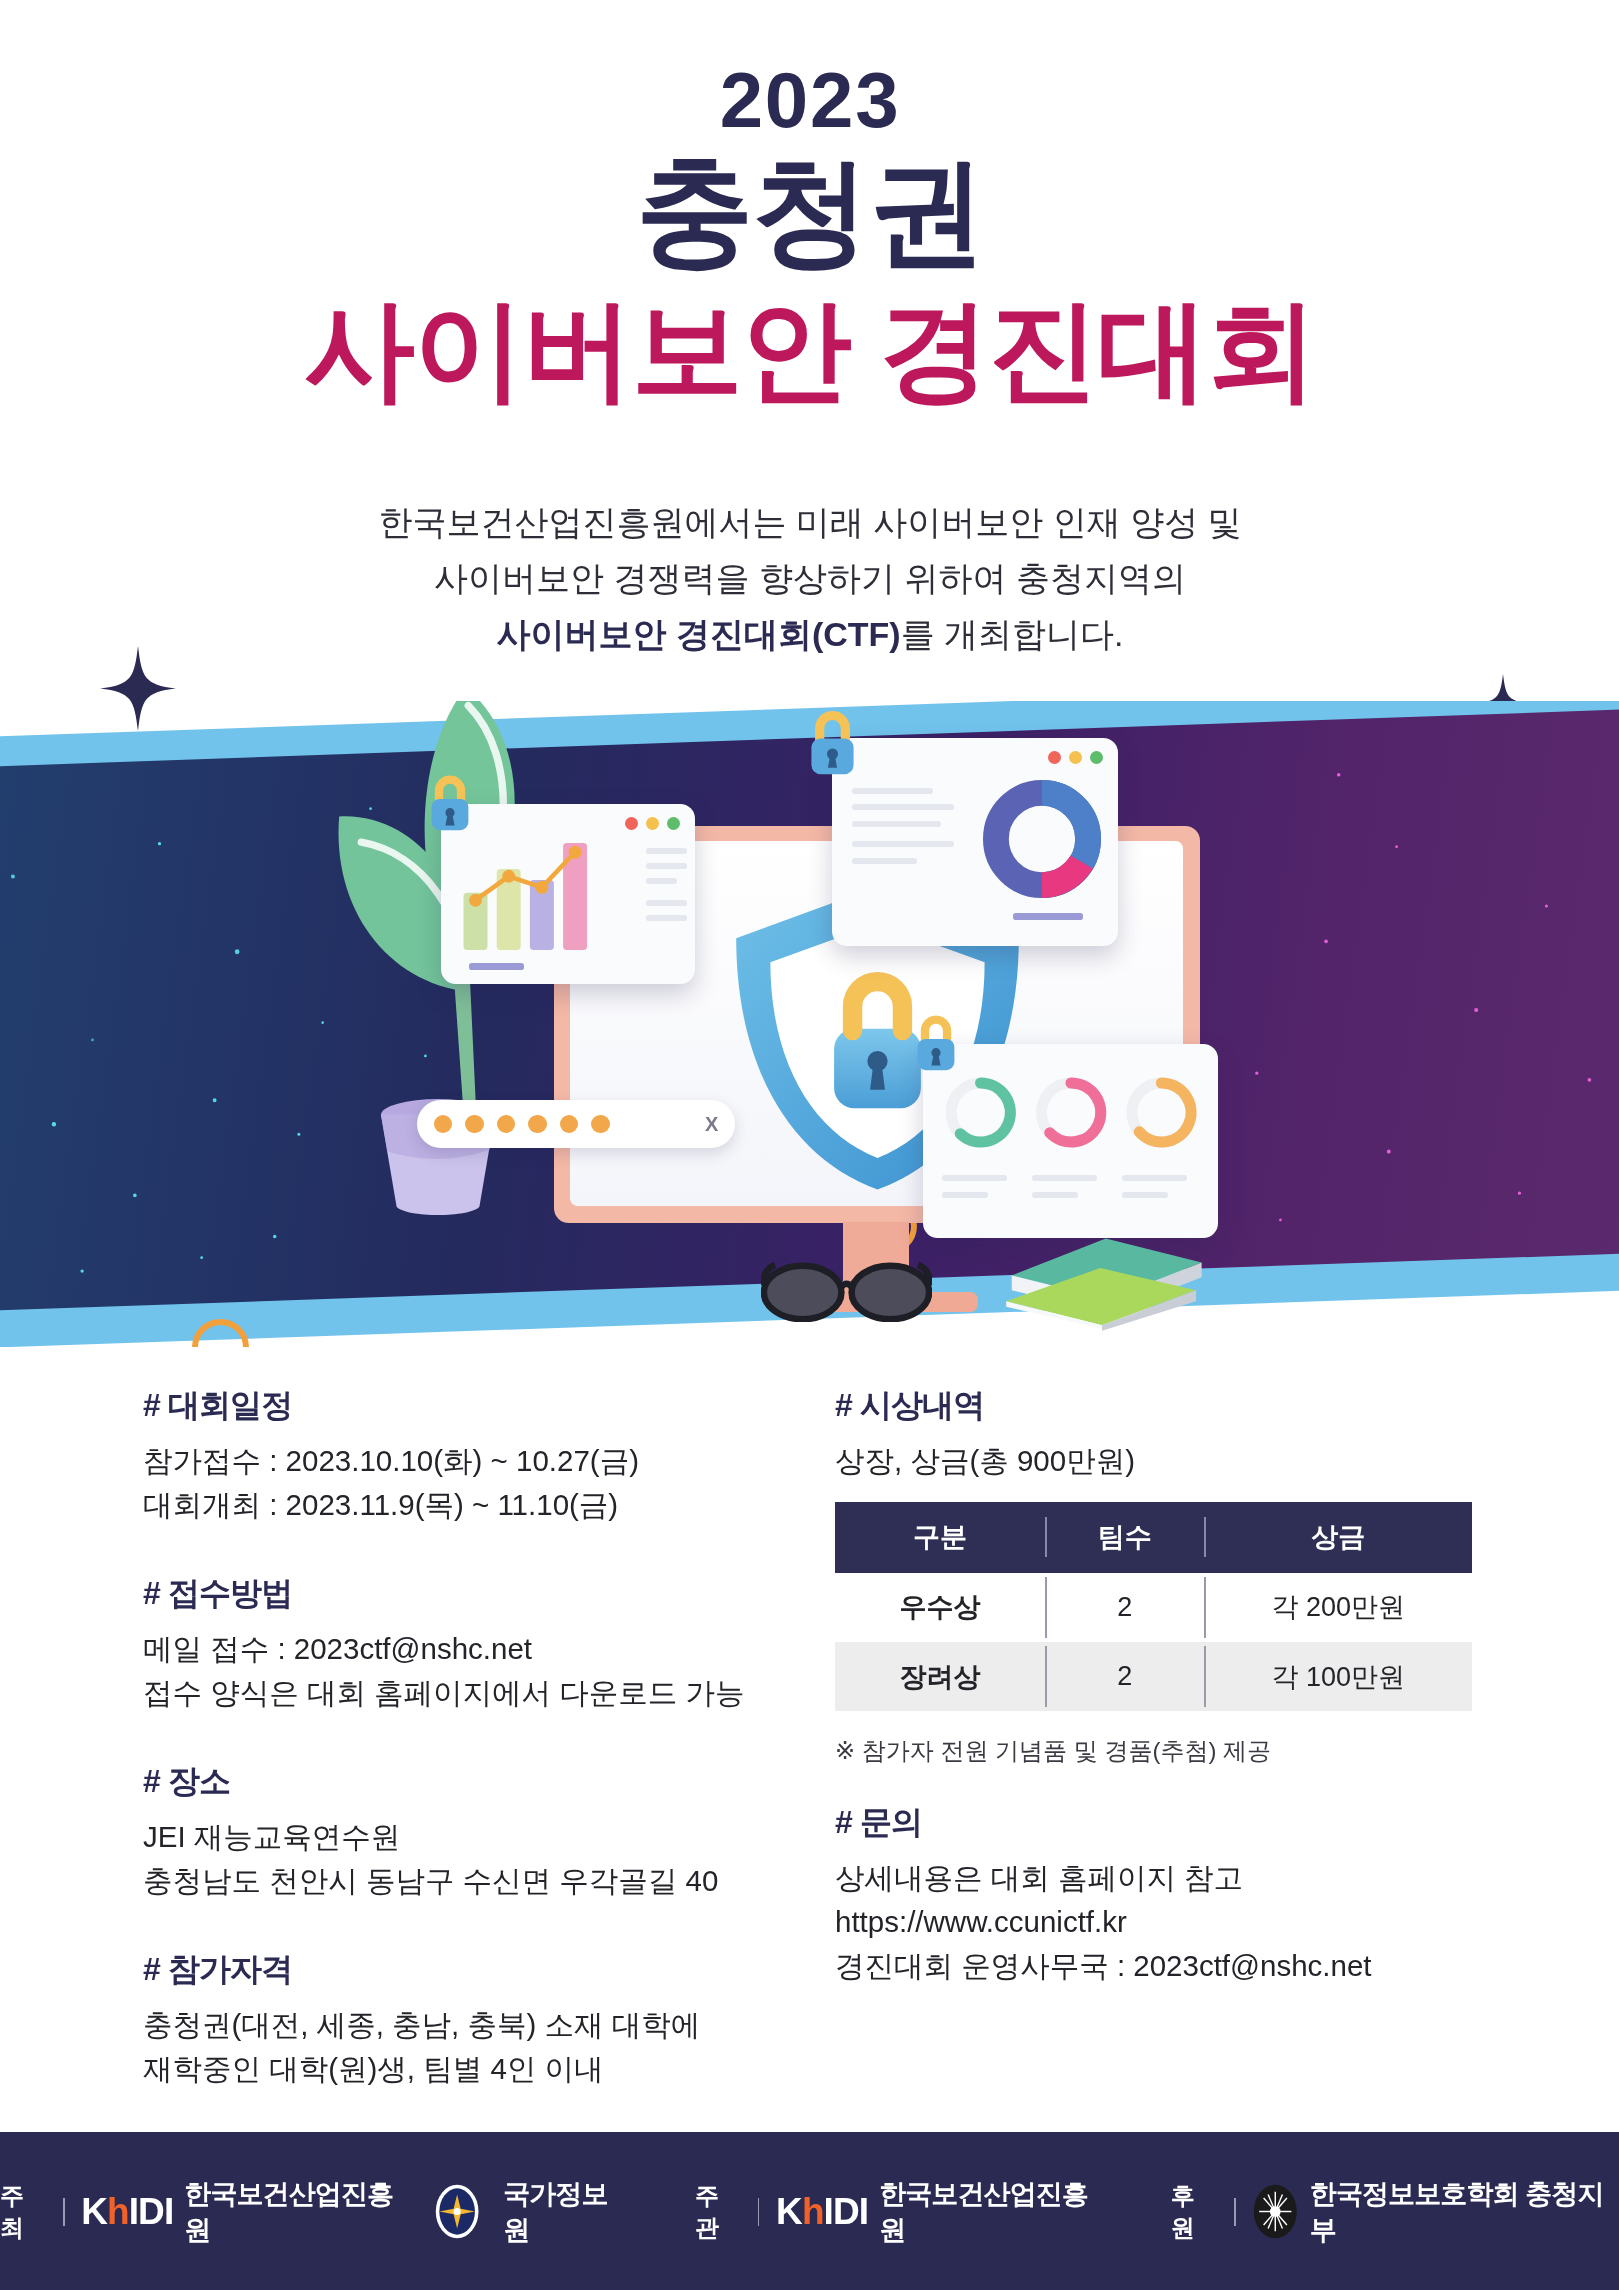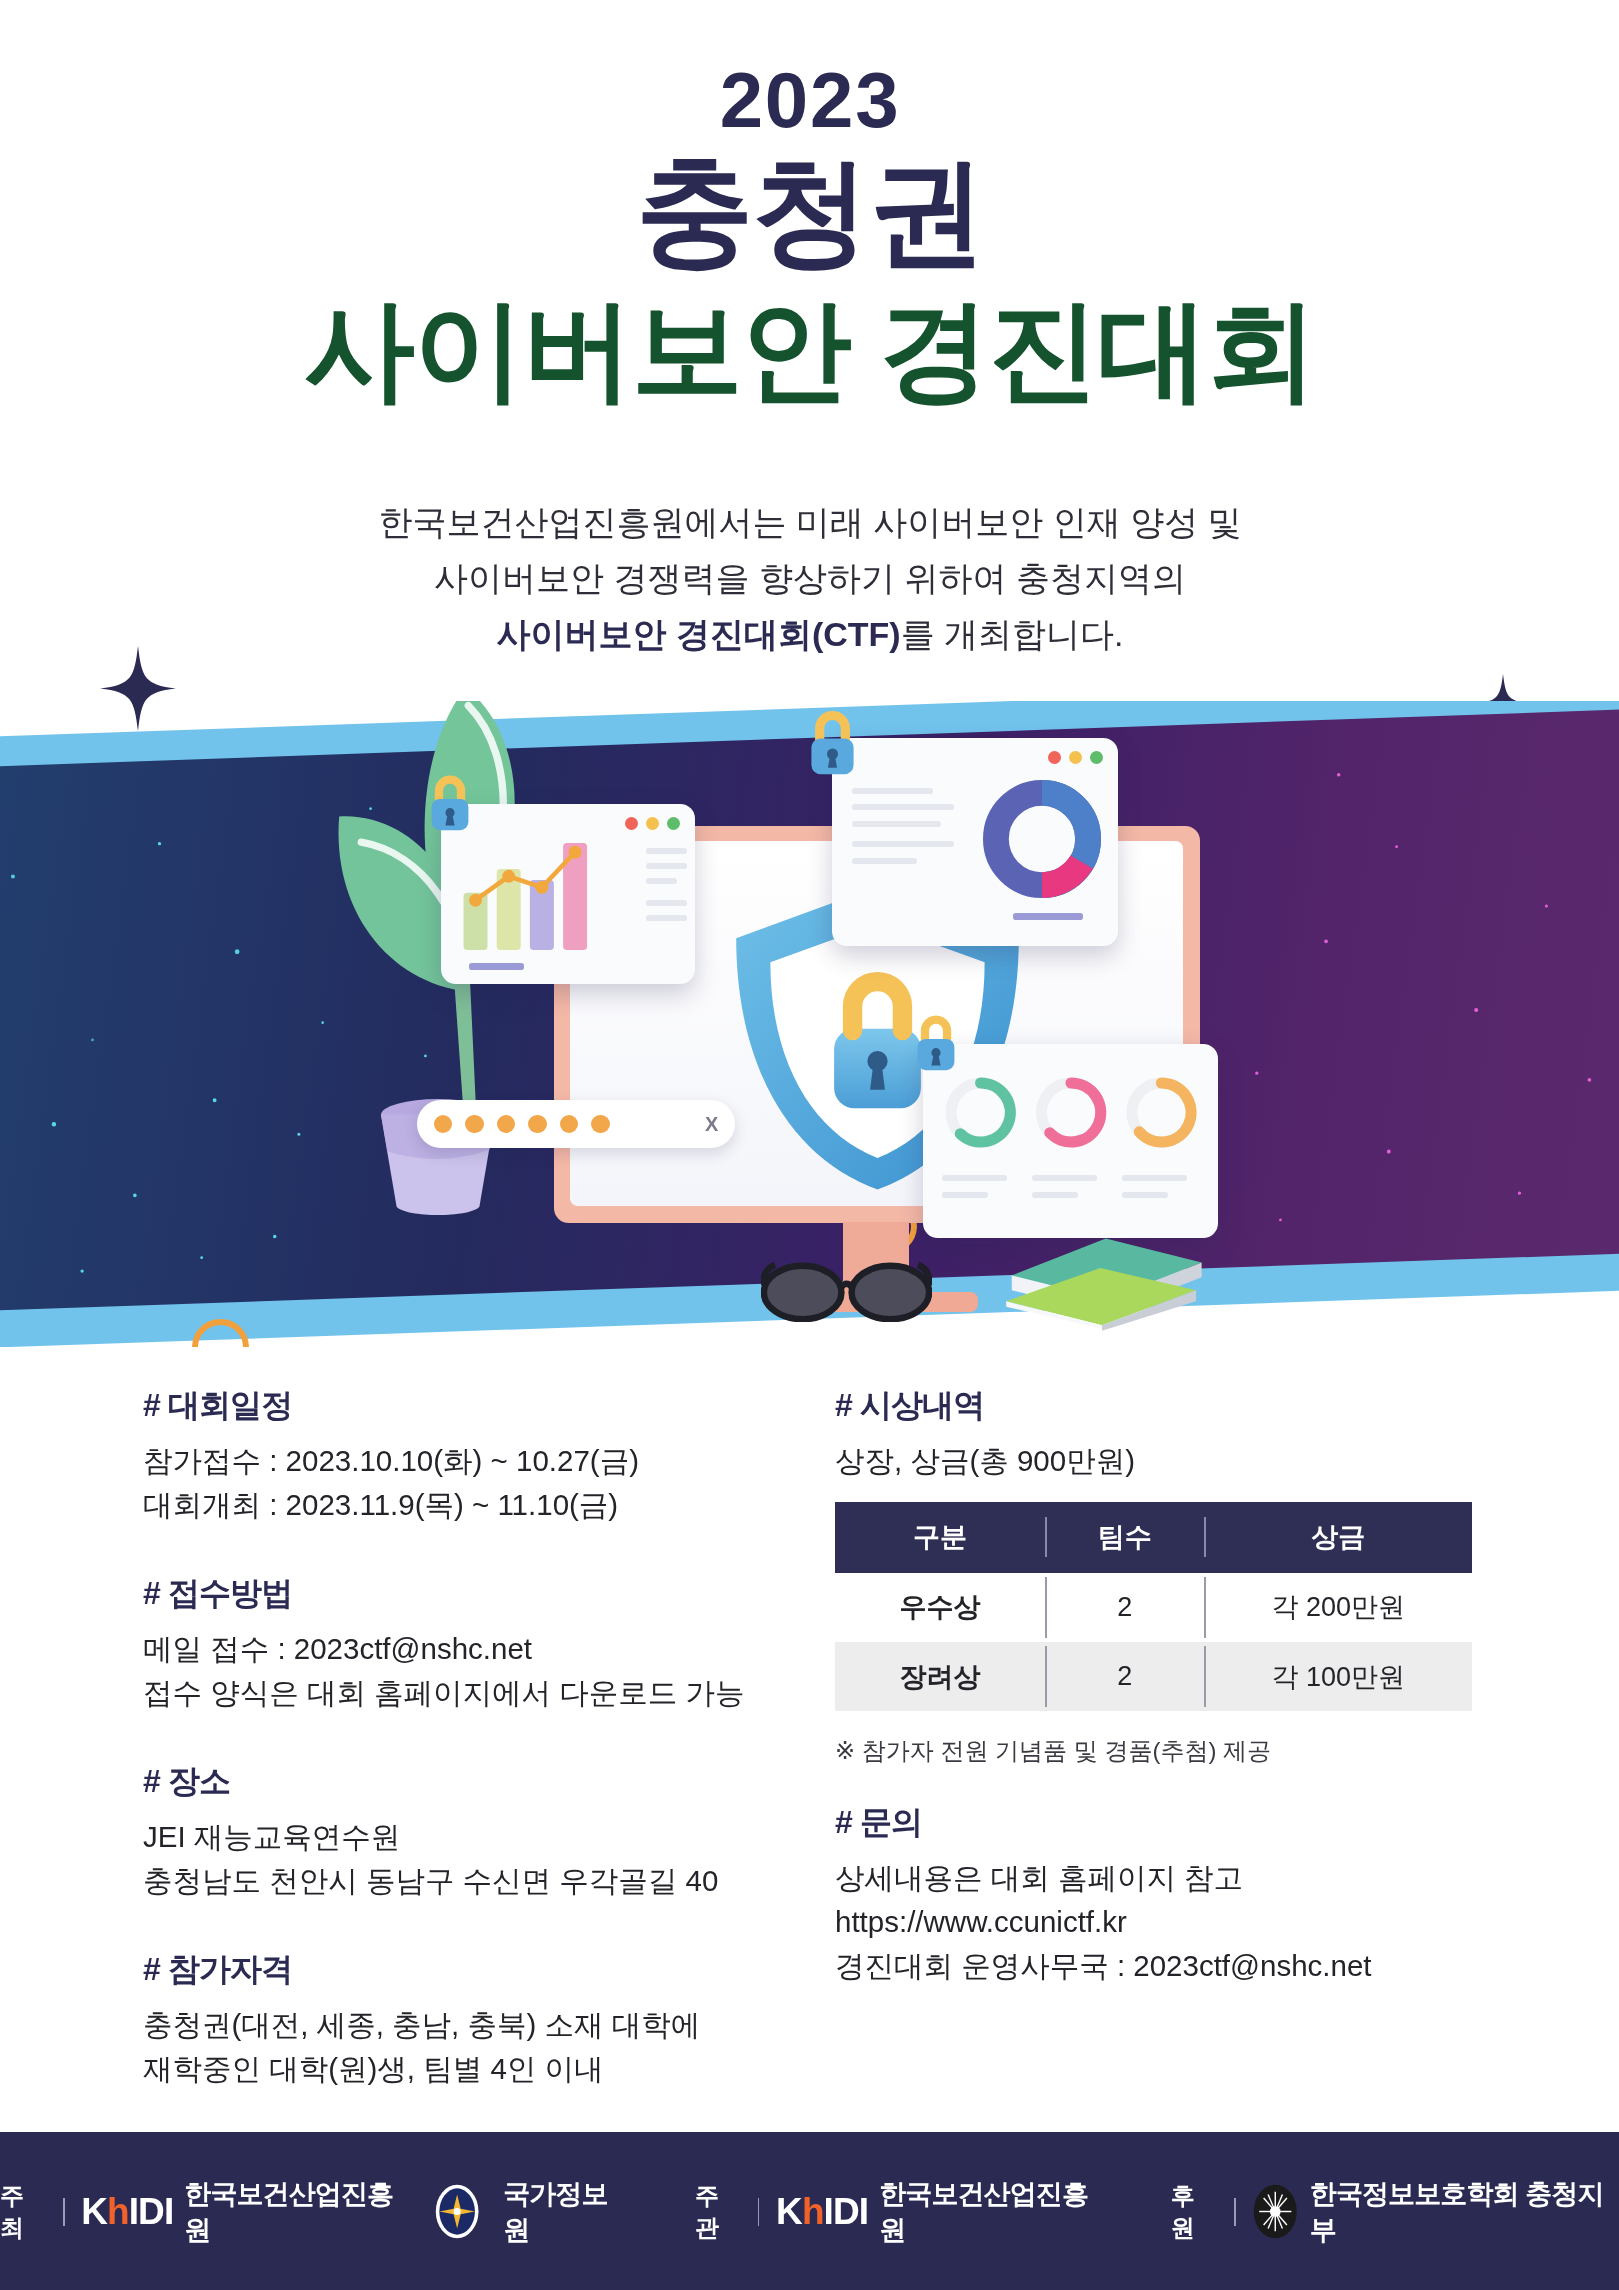--- a/index.html
+++ b/index.html
@@ -17,21 +17,21 @@
     position:absolute; top:55px; left:0; width:100%;
     font-size:78px; font-weight:800; color:#2b2a52; letter-spacing:1.8px;
     font-family:"Liberation Sans",sans-serif;
   }
   .line1 {
     position:absolute; top:152px; left:0; width:100%;
     font-size:118px; font-weight:800; color:#2b2a52; letter-spacing:-1.8px; line-height:1.0;
   }
   .line2 {
     position:absolute; top:295px; left:0; width:100%;
-    font-size:111px; font-weight:800; color:#14532d; letter-spacing:-1.8px; line-height:1.0;
+    font-size:111px; font-weight:800; color:#be185d; letter-spacing:-1.8px; line-height:1.0;
   }
   .intro {
     position:absolute; top:494px; left:0; width:100%;
     font-size:34px; color:#2e2e38; line-height:1.65; font-weight:400;
   }
   .intro .bold { font-weight:800; color:#2b2a52; }
 
   
   .spark { position:absolute; }
   .spark svg { display:block; }
@@ -127,21 +127,21 @@
     content:""; position:absolute; left:0; top:6%; height:88%; width:1.8px; background:#9a9aa8;
   }
   .prize-table tbody tr.alt td { background:#ededed; }
   .note { font-size:24px; color:#3a3a42; margin-top:24px; }
 
   
   .footer {
     position:absolute; left:0; top:2132px; width:1620px; height:159px;
     background:#2b2a52; display:flex; align-items:center; justify-content:center;
   }
-  .f-group { display:flex; align-items:center; color:#ffffff;justify-content:flex-end; }
+  .f-group { display:flex; align-items:center; color:#ffffff; }
   .f-role { font-size:24px; font-weight:700; color:#ffffff; }
   .f-bar { width:1.8px; height:28px; background:#9a9ab5; margin:0 16.6px; }
   .khidi { font-size:37px; font-weight:800; letter-spacing:-0.9px; color:#ffffff; line-height:1; }
   .khidi .o { color:#f0622a; }
   .f-name { font-size:27px; font-weight:700; color:#ffffff; margin-left:11px; letter-spacing:-0.9px; }
   .f-space-lg { width:68px; }
   .emblem { width:48px; height:57px; margin-right:11px; }
 </style>
 </head>
 <body>

